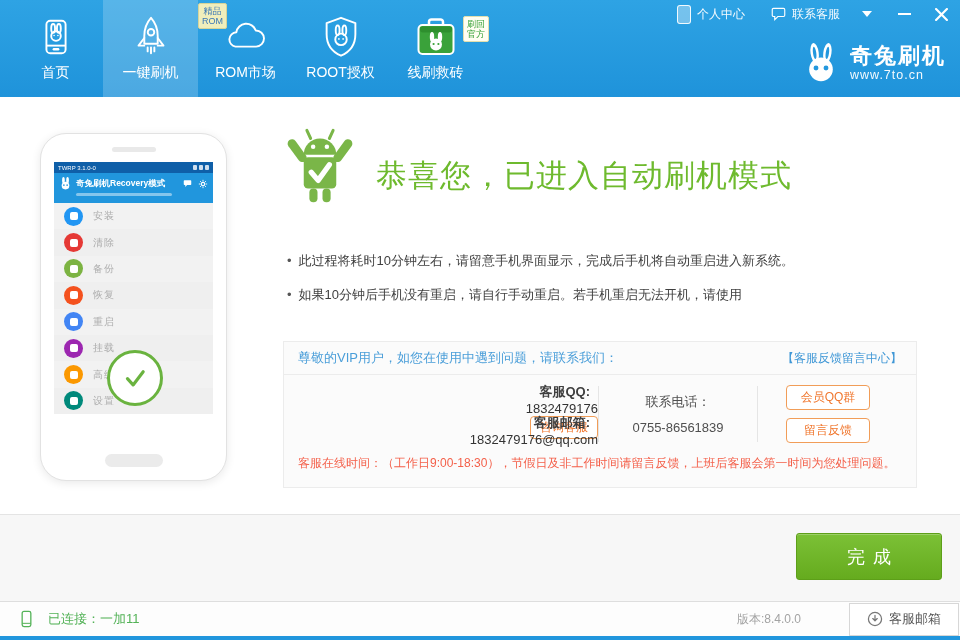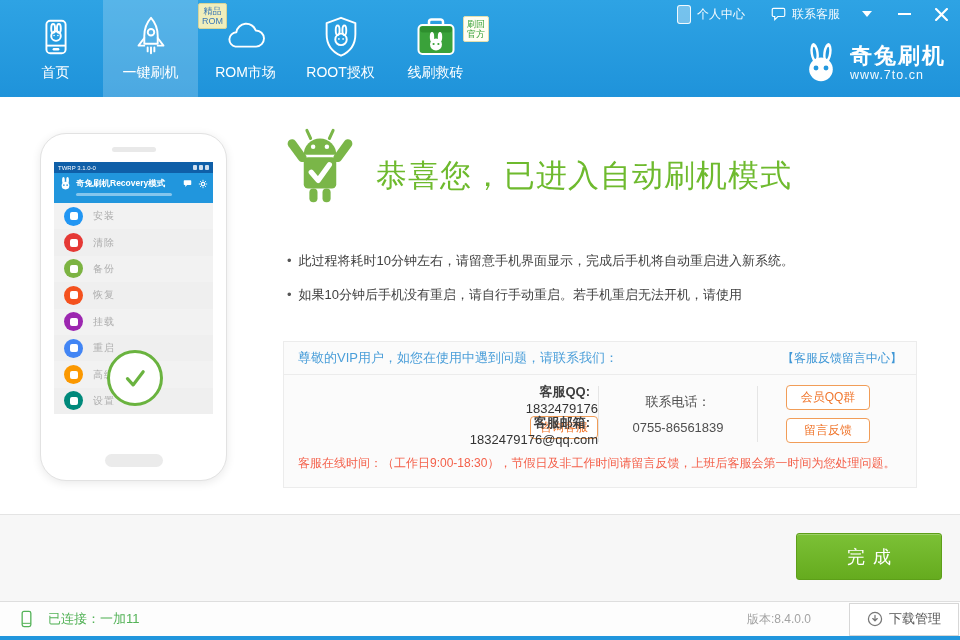--- a/index.html
+++ b/index.html
@@ -86,21 +86,21 @@
   .o-btn.wide { width:84px; text-align:center; padding:3px 0; }
   .vip-notice { padding:6px 14px; font-size:12px; color:#f4604a; white-space:nowrap; }
 
   
   .action-bar { position:absolute; top:514px; left:0; right:0; height:87px; background:#f7f7f7; border-top:1px solid #e4e4e4; }
   .finish-btn { position:absolute; right:18px; top:18px; width:146px; height:47px; background:linear-gradient(180deg,#7cc136,#65ab1e); border:1px solid #5d9f19; border-radius:3px; color:#fff; font-size:18px; letter-spacing:8px; padding-left:8px; display:flex; align-items:center; justify-content:center; cursor:pointer; box-shadow:inset 0 1px 0 rgba(255,255,255,.25); }
 
   
   .statusbar { position:absolute; top:601px; left:0; right:0; height:35px; background:#fdfdfd; border-top:1px solid #dedede; display:flex; align-items:center; }
   .conn { display:flex; align-items:center; gap:15px; margin-left:20px; color:#53b257; font-size:13px; }
-  .version { margin-left:auto; color:#a3a3a3; font-size:12px; margin-right:38px; }
+  .version { margin-left:auto; color:#a3a3a3; font-size:12px; margin-right:48px; }
   .dl-btn { width:110px; height:33px; border:1px solid #d7d7d7; background:#fff; display:flex; align-items:center; justify-content:center; gap:6px; color:#555; font-size:13px; margin-right:1px; cursor:pointer; }
   .bottom-strip { position:absolute; top:636px; left:0; right:0; height:4px; background:#2196dd; }
 </style>
 </head>
 <body>
 
 <div class="app">
 
   <header class="topbar">
 
@@ -276,30 +276,30 @@
               </span>
               <span class="s-label">备份</span>
             </div>
           <div class="s-row">
               <span class="s-ico" style="background: rgb(244, 81, 30);">
                 <i></i>
               </span>
               <span class="s-label">恢复</span>
             </div>
           <div class="s-row">
+              <span class="s-ico" style="background: rgb(66, 133, 244);">
+                <i></i>
+              </span>
+              <span class="s-label">重启</span>
+            </div>
+          <div class="s-row">
               <span class="s-ico" style="background: rgb(156, 39, 176);">
                 <i></i>
               </span>
               <span class="s-label">挂载</span>
-            </div>
-          <div class="s-row">
-              <span class="s-ico" style="background: rgb(66, 133, 244);">
-                <i></i>
-              </span>
-              <span class="s-label">重启</span>
             </div>
           <div class="s-row">
               <span class="s-ico" style="background: rgb(251, 152, 0);">
                 <i></i>
               </span>
               <span class="s-label">高级</span>
             </div>
           <div class="s-row">
               <span class="s-ico" style="background: rgb(0, 137, 123);">
                 <i></i>
@@ -389,18 +389,18 @@
         <path d="M3 18 h12" stroke="#53b257" stroke-width="1.4"></path>
       </svg>
       <span>已连接：一加11</span>
     </span>
     <span class="version">版本:8.4.0.0</span>
     <span class="dl-btn">
       <svg width="16" height="16" viewBox="0 0 18 18">
         <circle cx="9" cy="9" r="7.4" fill="none" stroke="#777" stroke-width="1.4"></circle>
         <path d="M9 5 v5.5 M6.5 8.5 L9 11 L11.5 8.5" fill="none" stroke="#777" stroke-width="1.4" stroke-linecap="round" stroke-linejoin="round"></path>
       </svg>
-      <span>下载管理</span>
+      <span>客服邮箱</span>
     </span>
   </footer>
 
   <div class="bottom-strip"></div>
 </div>
 
 </body></html>

